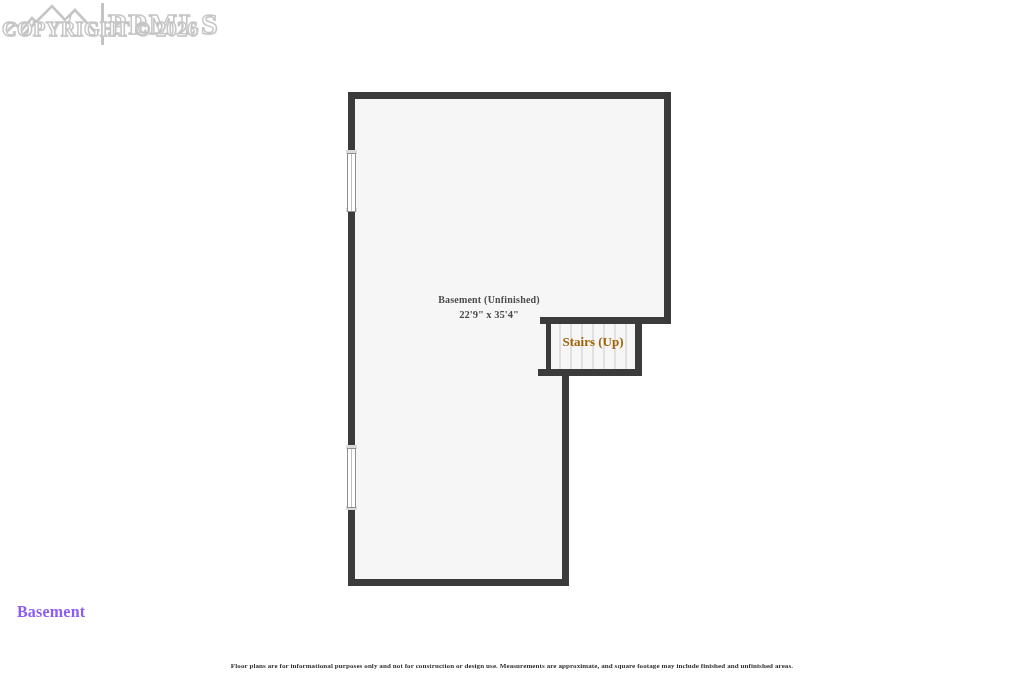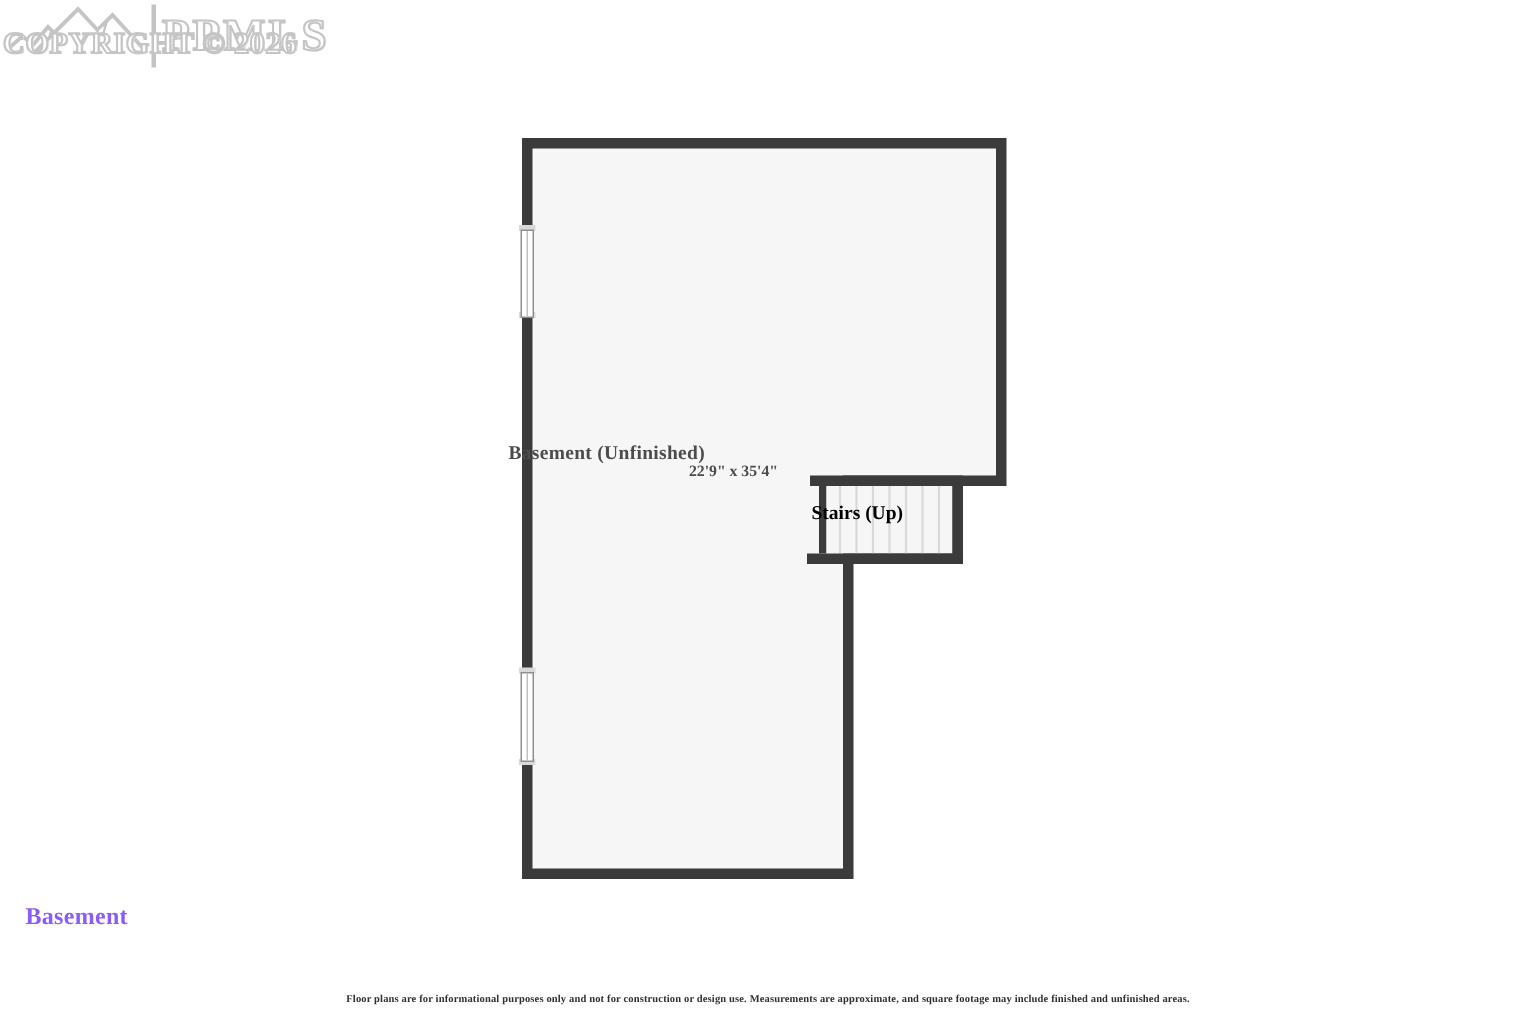--- a/index.html
+++ b/index.html
@@ -33,32 +33,32 @@
   }
   .wm-copyright {
     position: absolute; left: 2px; top: 18px;
     font-size: 20px; letter-spacing: 0.5px;
   }
 
   
   .plan-svg { left: 0; top: 0; }
   .room-label {
     left: 339px; top: 294px; width: 300px;
-    font-size: 13px; font-weight: 700;
+    text-align: center; font-size: 10px; font-weight: 700;
     color: #4c4c4c; letter-spacing: 0.2px;
   }
   .room-dims {
     left: 339px; top: 309px; width: 300px;
     text-align: center; font-size: 10.5px; font-weight: 700;
     color: #4c4c4c;
   }
   .stairs-label {
     left: 541px; top: 334px; width: 104px;
-    font-size: 13px; font-weight: 700;
-    color: #000000;
+    text-align: center; font-size: 13px; font-weight: 700;
+    color: #a16207;
   }
 
   
   .floor-label {
     left: 17px; top: 603px;
     font-size: 16px; font-weight: 700; color: #8b5cf6;
     letter-spacing: 0.2px;
   }
   .disclaimer {
     left: 0; top: 662px; width: 1024px;

